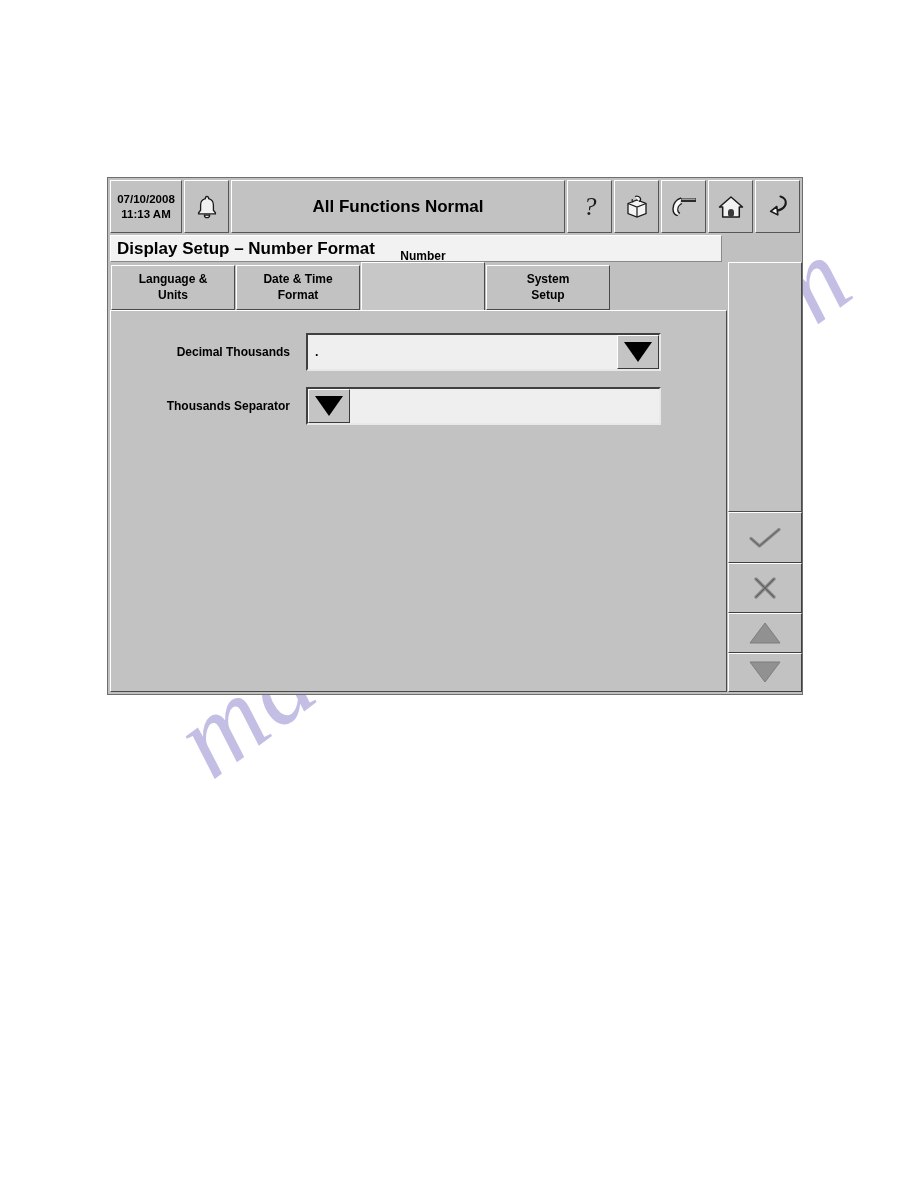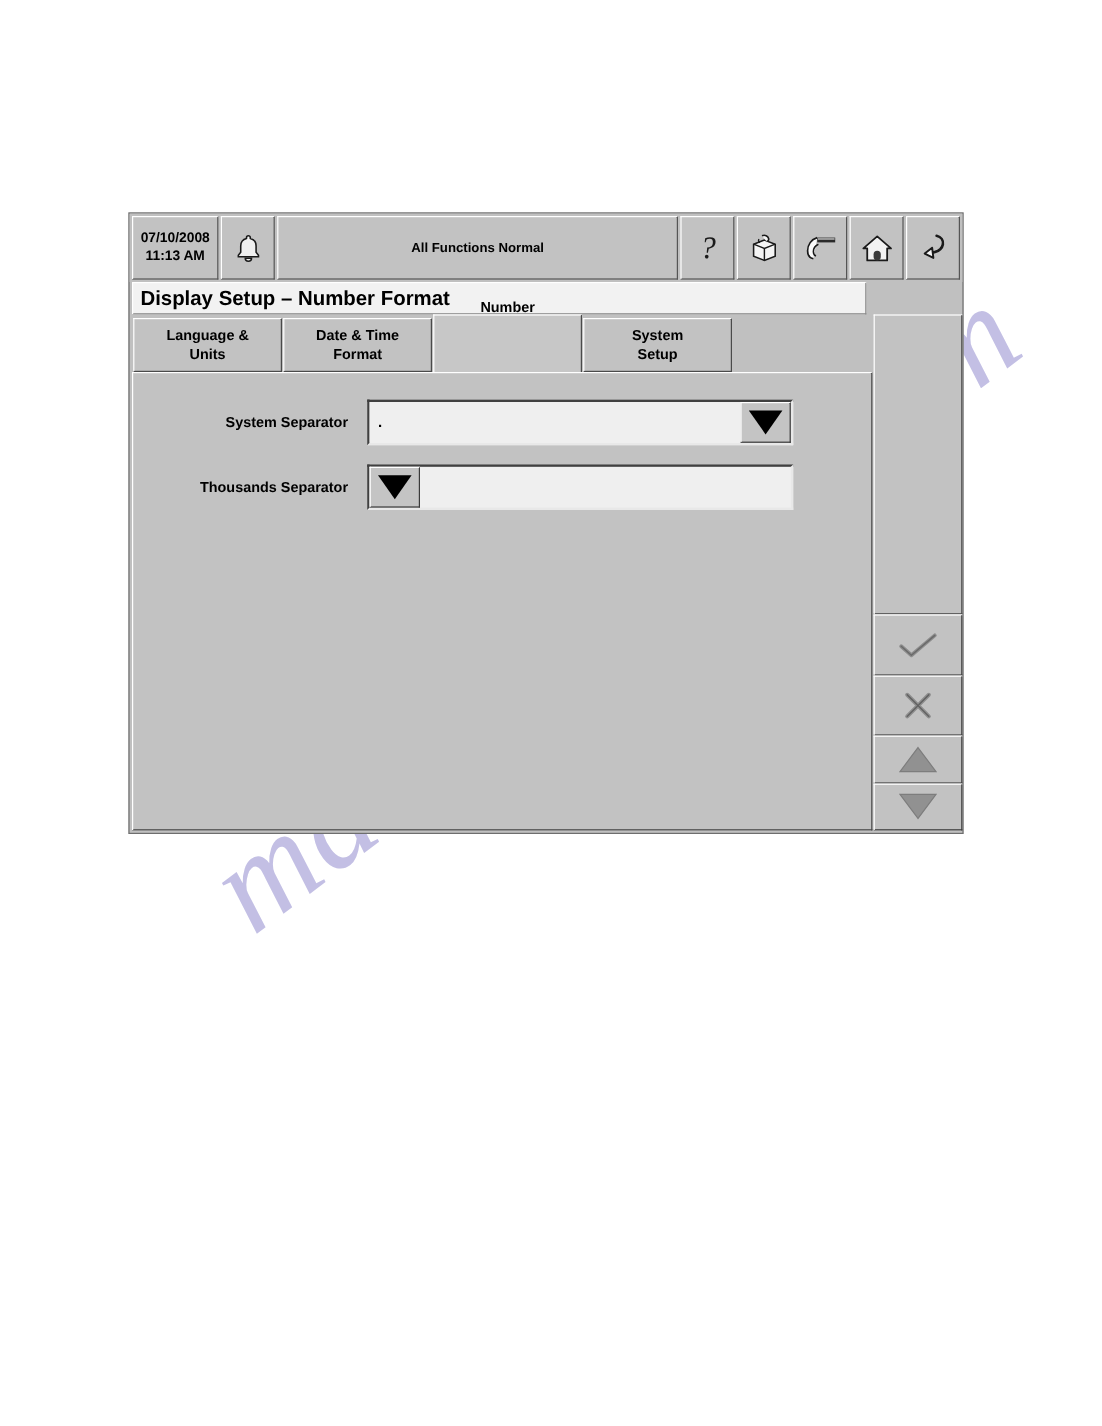--- a/index.html
+++ b/index.html
@@ -72,21 +72,21 @@
     flex-direction: column;
     line-height: 1.25;
     font-size: 11.5px;
     font-weight: bold;
     color: #000;
     text-align: left;
   }
   .sb-bell { width: 45px; }
   .sb-status {
     flex: 1;
-    font-size: 11px;
+    font-size: 17px;
     font-weight: bold;
     color: #000;
   }
   .sb-icon { width: 45px; }
   .sb-icon:last-child { margin-right: 2px; }
 
   
   .titlebar {
     height: 27px;
     margin: 0 80px 0 2px;
@@ -342,21 +342,21 @@
         </div>
         <div class="tab">
           <span>System</span>
           <span>Setup</span>
         </div>
       </div>
 
       <div class="panel">
 
         <div class="field-row">
-          <div class="field-label">System Separator</div>
+          <div class="field-label">Decimal Thousands</div>
           <div class="combo">
             <div class="combo-value">.</div>
             <div class="combo-btn">
               <span class="caret-down"></span>
             </div>
           </div>
         </div>
 
         <div class="field-row">
           <div class="field-label">Thousands Separator</div>

